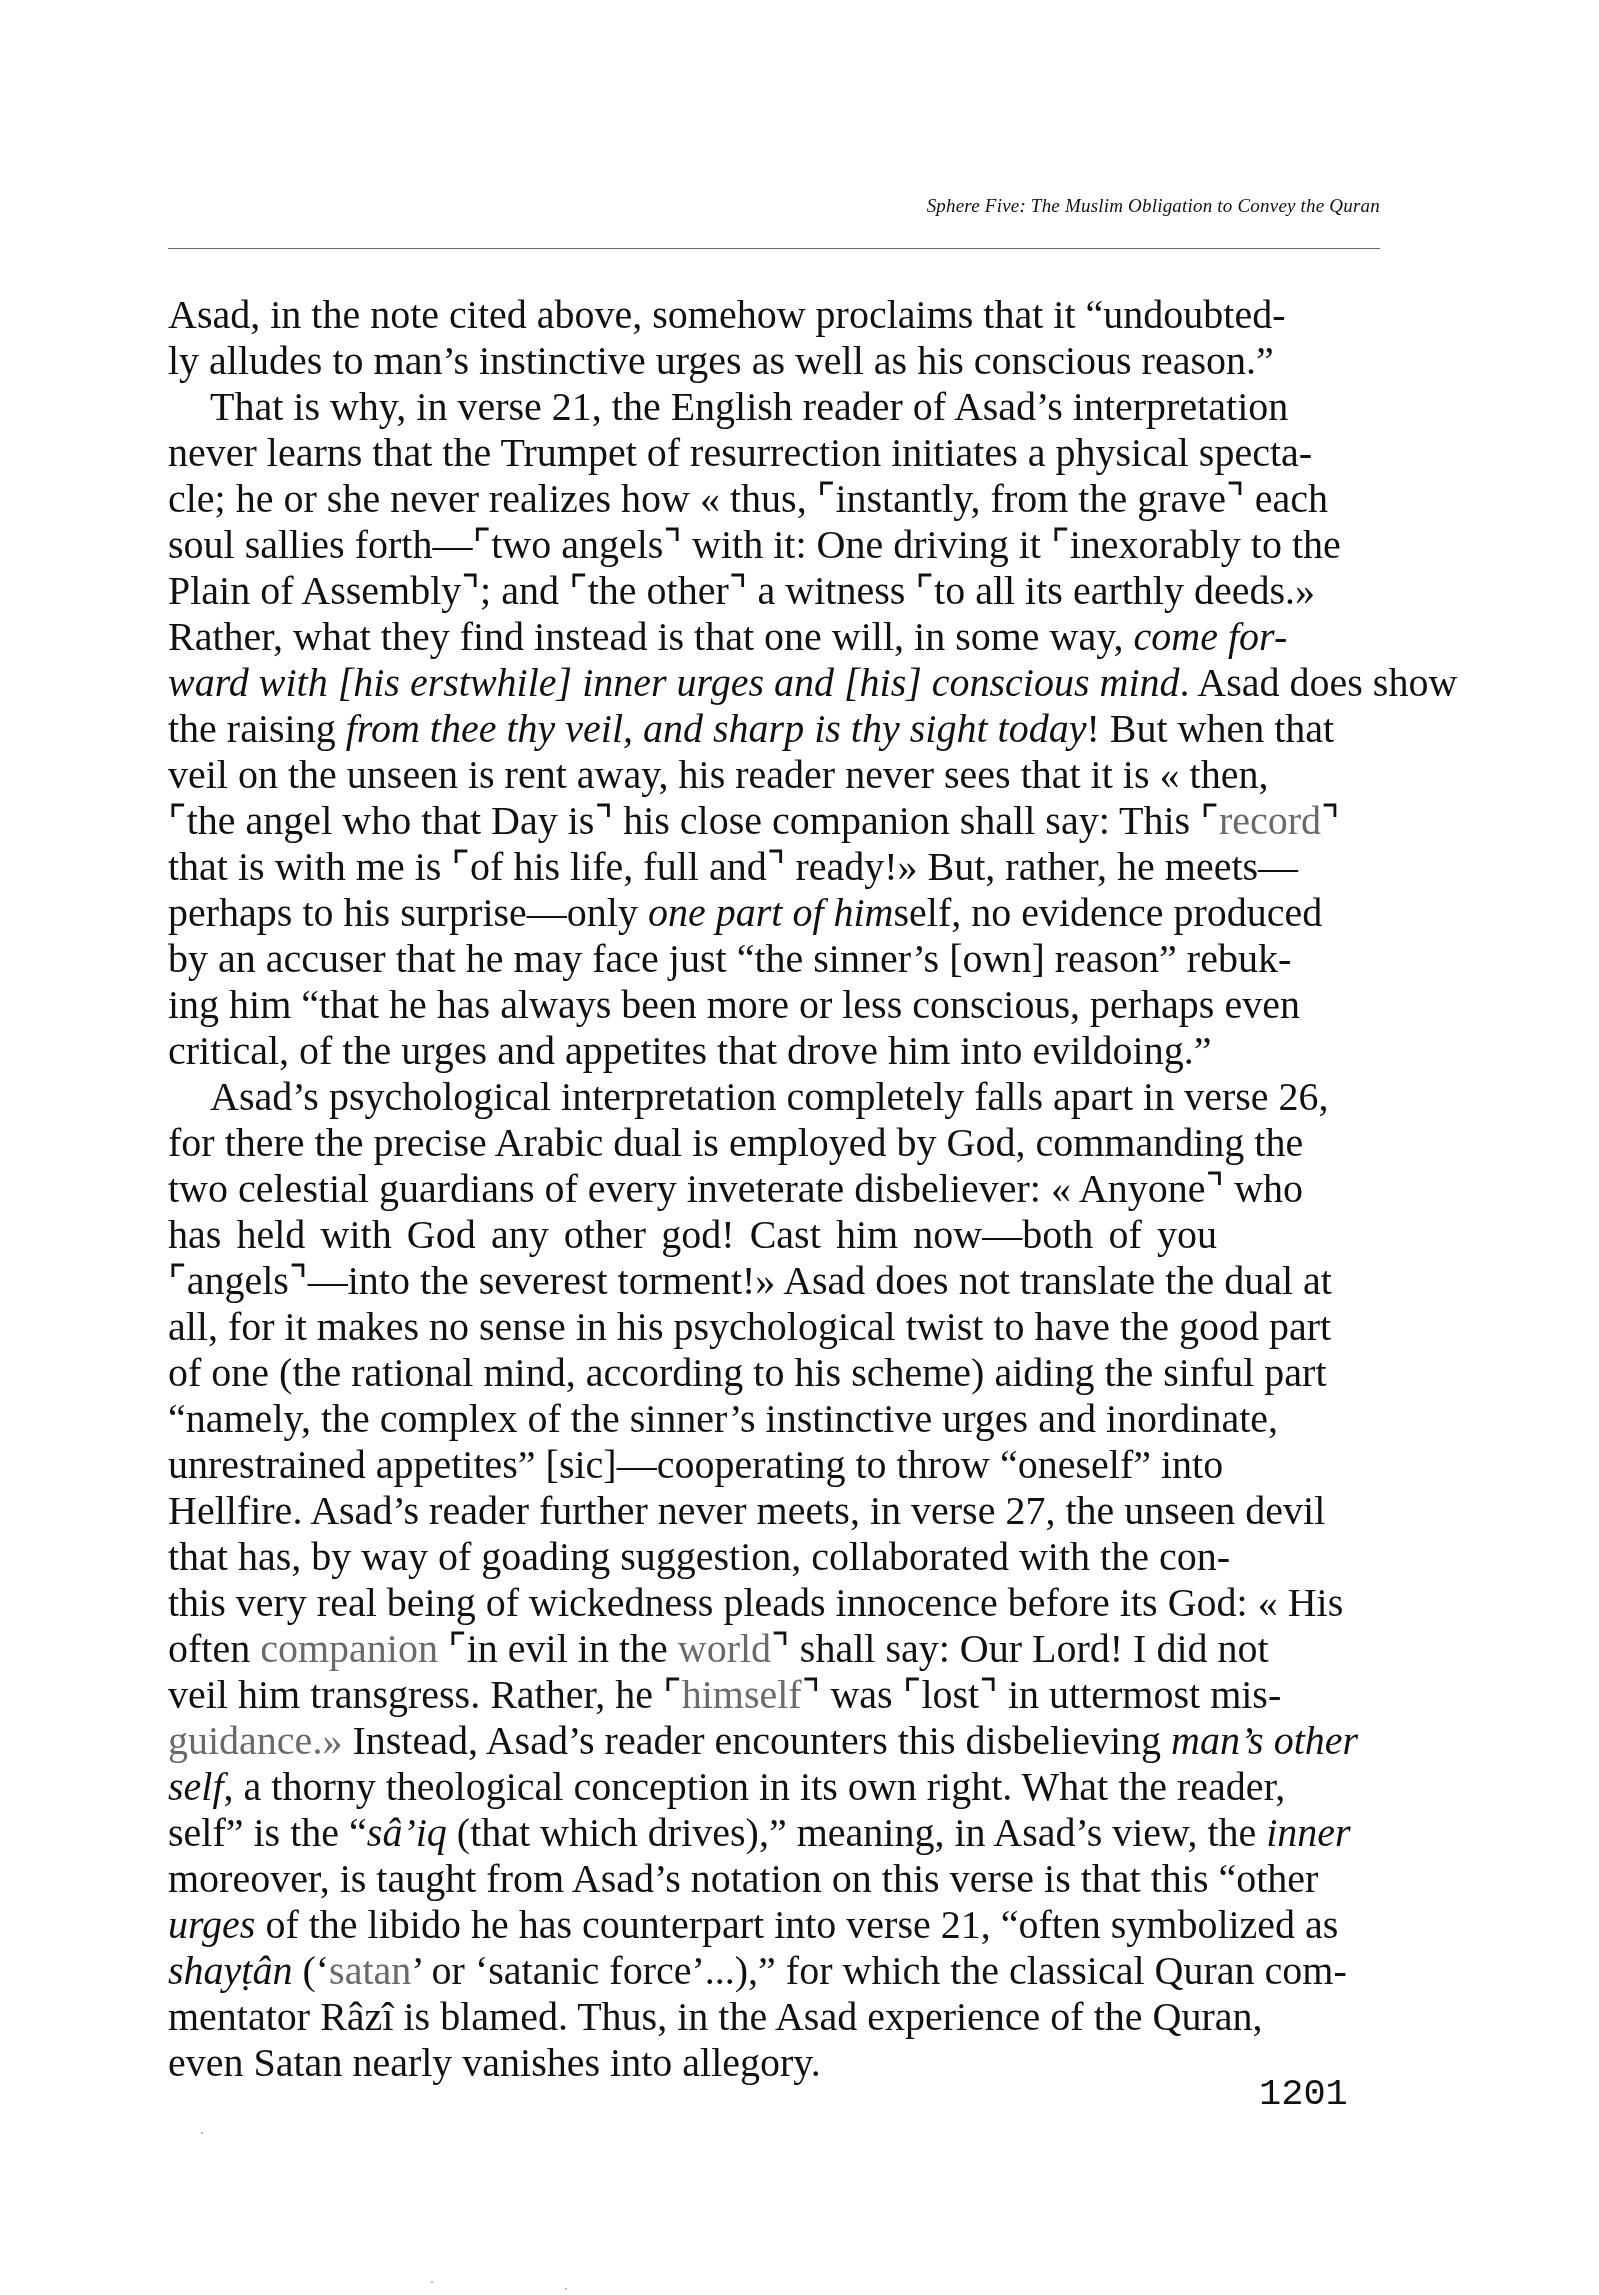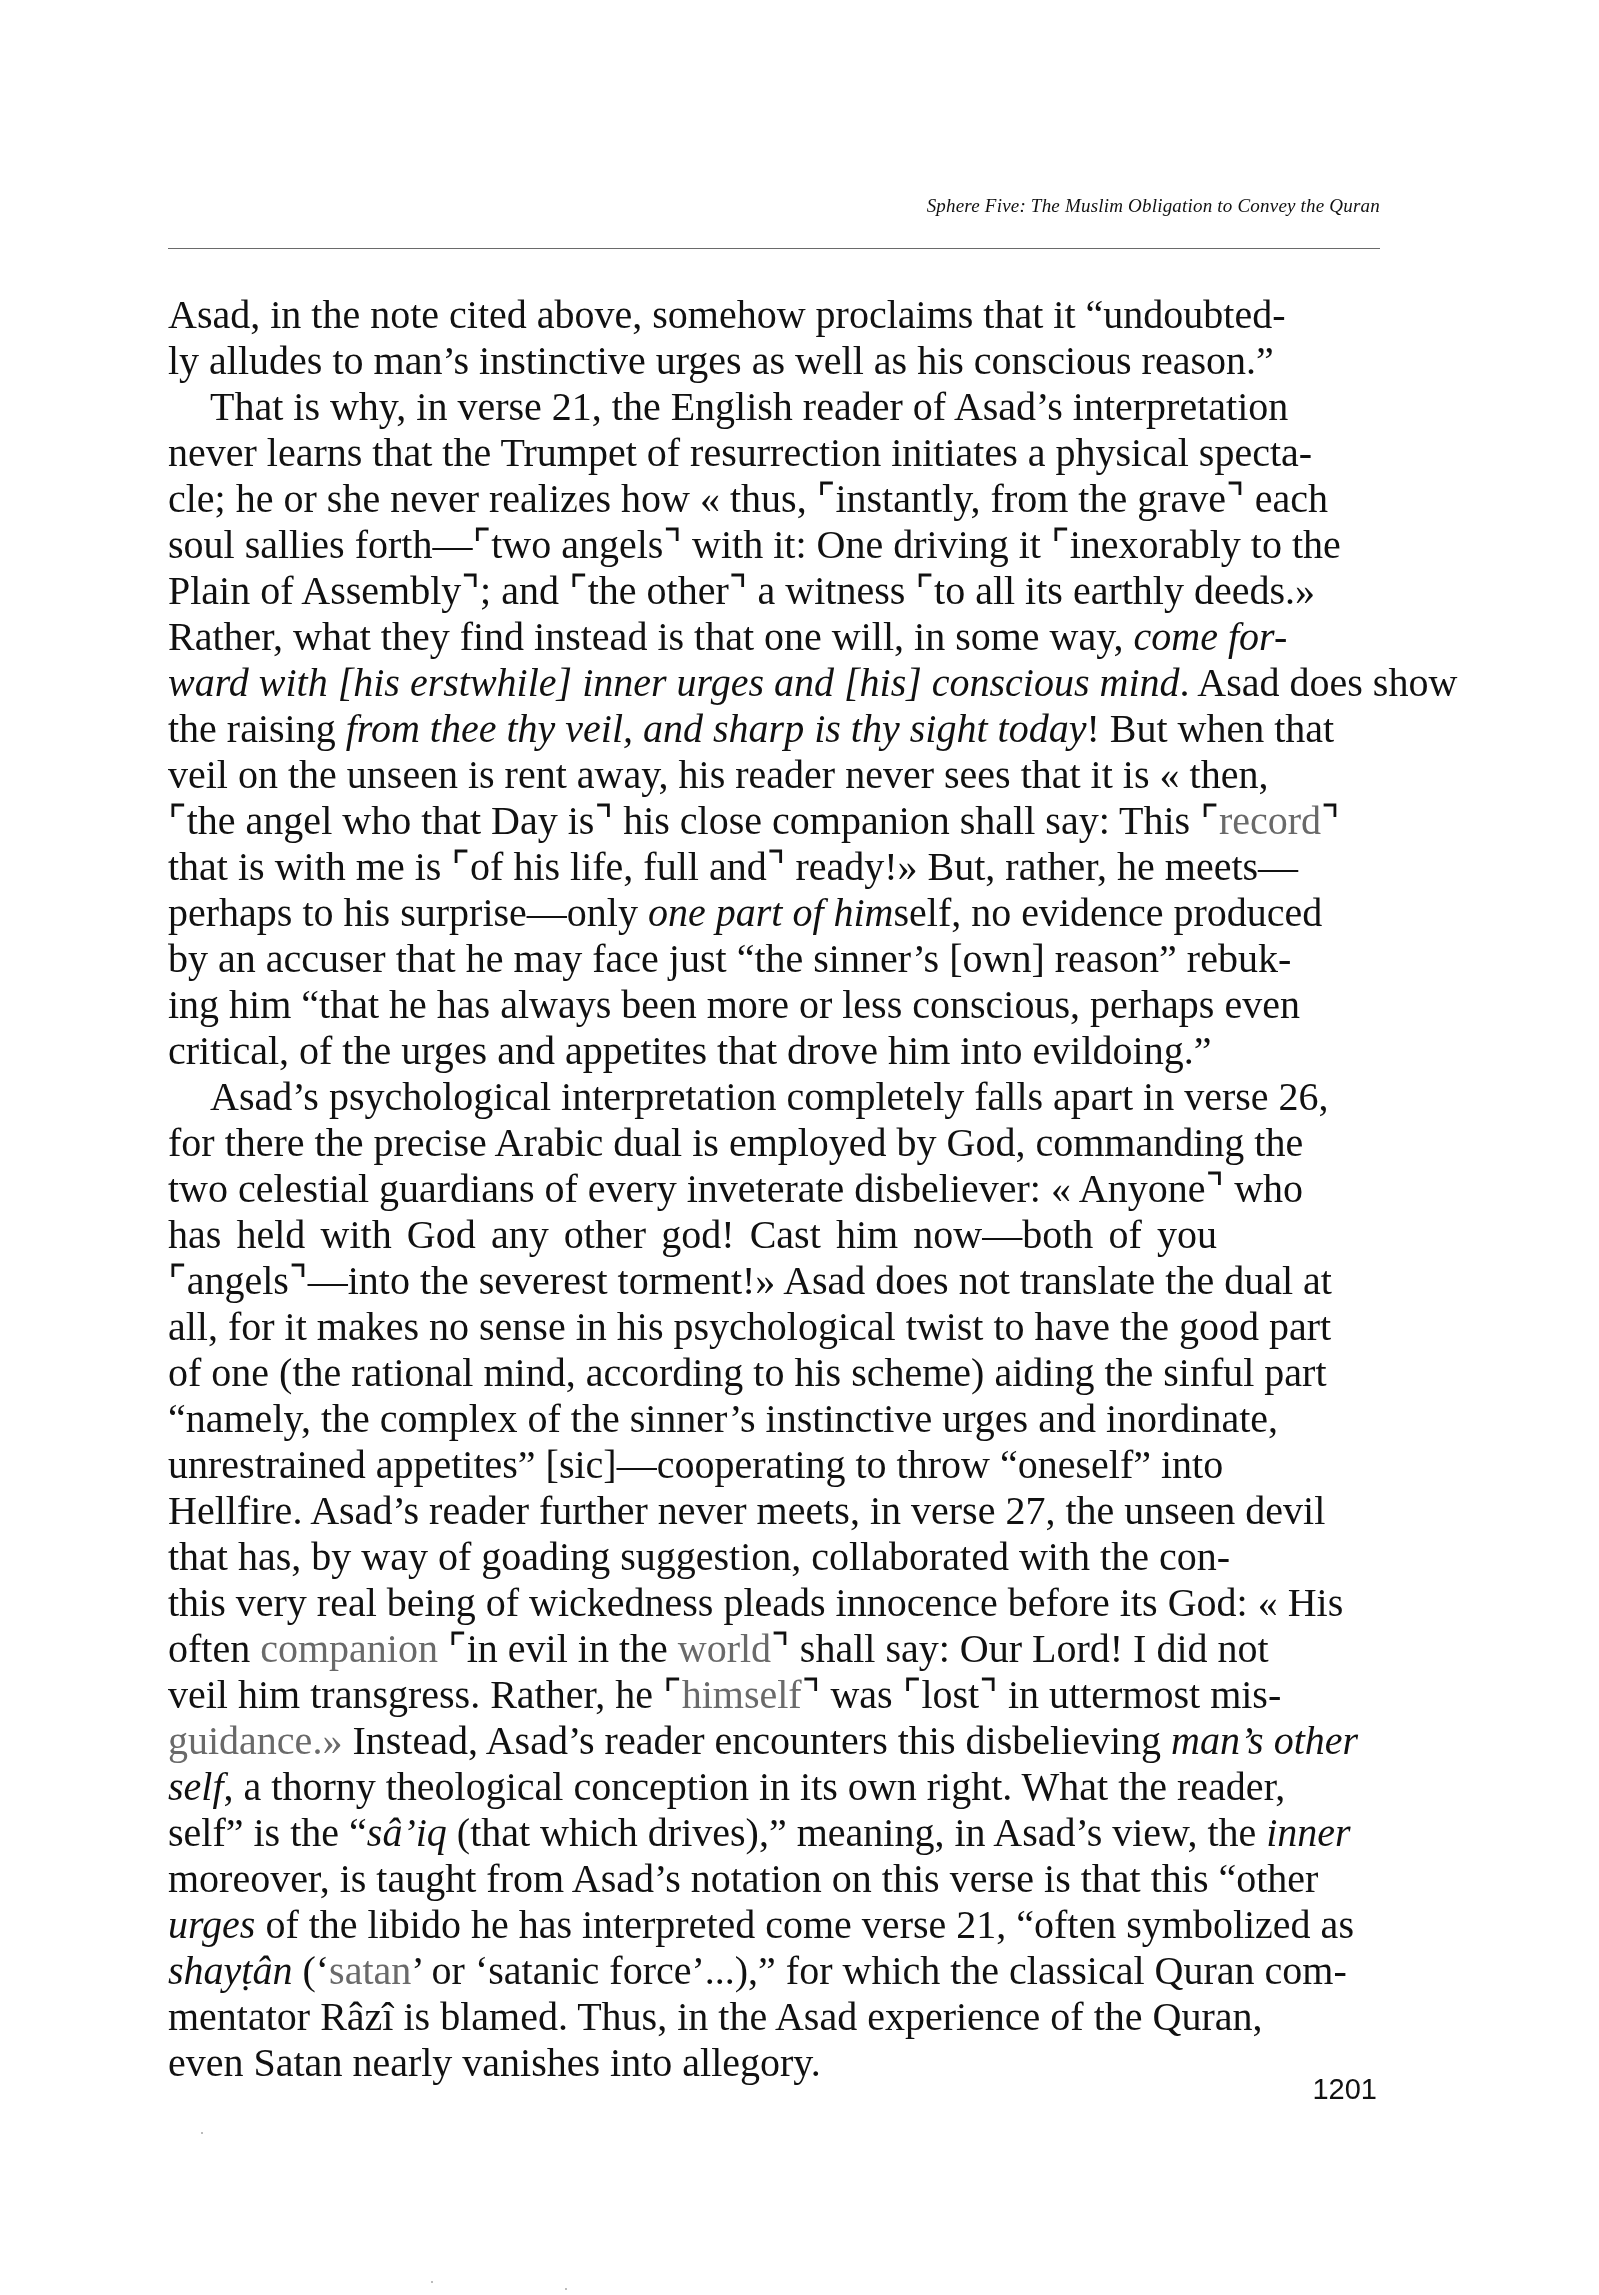--- a/index.html
+++ b/index.html
@@ -24,22 +24,22 @@
     display: block; white-space: nowrap; text-align: justify;
     text-align-last: justify; height: 46px;
   }
   .line.last { text-align-last: left; }
   .line.indent { text-indent: 42px; }
   .seg { }
   .seg.i { font-style: italic; }
   .seg.grey { color: #6a6a6a; }
   .page-number {
     position: absolute; left: 1259px; width: 118px; top: 2073px;
-    text-align: right;
-    font-family: Liberation Sans, sans-serif; font-size: 29px; color: #111;
+    text-align: left;
+    font-family: Liberation Mono, monospace; font-size: 37px; color: #111;
   }
   .speck { position: absolute; width: 1.6px; height: 2.4px; background: #bbb; }
 </style>
 </head>
 <body>
 
 <div class="page">
   <div class="running-head">Sphere Five: The Muslim Obligation to Convey the Quran</div>
   <div class="rule"></div>
   <div class="body-text" id="body-text">
@@ -71,21 +71,21 @@
       <span class="line"><span class="seg">unrestrained appetites” [sic]—cooperating to throw “oneself” into</span></span>
       <span class="line"><span class="seg">Hellfire. Asad’s reader further never meets, in verse 27, the unseen devil</span></span>
       <span class="line"><span class="seg">that has, by way of goading suggestion, collaborated with the con-</span></span>
       <span class="line"><span class="seg">this very real being of wickedness pleads innocence before its God: « His</span></span>
       <span class="line"><span class="seg">often </span><span class="seg grey">companion</span><span class="seg"> ⌜in evil in the </span><span class="seg grey">world</span><span class="seg">⌝ shall say: Our Lord! I did not</span></span>
       <span class="line"><span class="seg">veil him transgress. Rather, he ⌜</span><span class="seg grey">himself</span><span class="seg">⌝ was ⌜lost⌝ in uttermost mis-</span></span>
       <span class="line"><span class="seg grey">guidance.»</span><span class="seg"> Instead, Asad’s reader encounters this disbelieving </span><span class="seg i">man’s other</span></span>
       <span class="line"><span class="seg i">self</span><span class="seg">, a thorny theological conception in its own right. What the reader,</span></span>
       <span class="line"><span class="seg">self” is the “</span><span class="seg i">sâ’iq</span><span class="seg"> (that which drives),” meaning, in Asad’s view, the </span><span class="seg i">inner</span></span>
       <span class="line"><span class="seg">moreover, is taught from Asad’s notation on this verse is that this “other</span></span>
-      <span class="line"><span class="seg i">urges</span><span class="seg"> of the libido he has interpreted come verse 21, “often symbolized as</span></span>
+      <span class="line"><span class="seg i">urges</span><span class="seg"> of the libido he has counterpart into verse 21, “often symbolized as</span></span>
       <span class="line"><span class="seg i">shayṭân</span><span class="seg"> (‘</span><span class="seg grey">satan</span><span class="seg">’ or ‘satanic force’...),” for which the classical Quran com-</span></span>
       <span class="line"><span class="seg">mentator Râzî is blamed. Thus, in the Asad experience of the Quran,</span></span>
       <span class="line last"><span class="seg">even Satan nearly vanishes into allegory.</span></span>
     </div>
   <div class="page-number">1201</div>
   <div class="speck" style="left:201px;top:2132px;"></div>
   <div class="speck" style="left:431px;top:2281px;"></div>
   <div class="speck" style="left:565px;top:2288px;"></div>
 </div>
 

